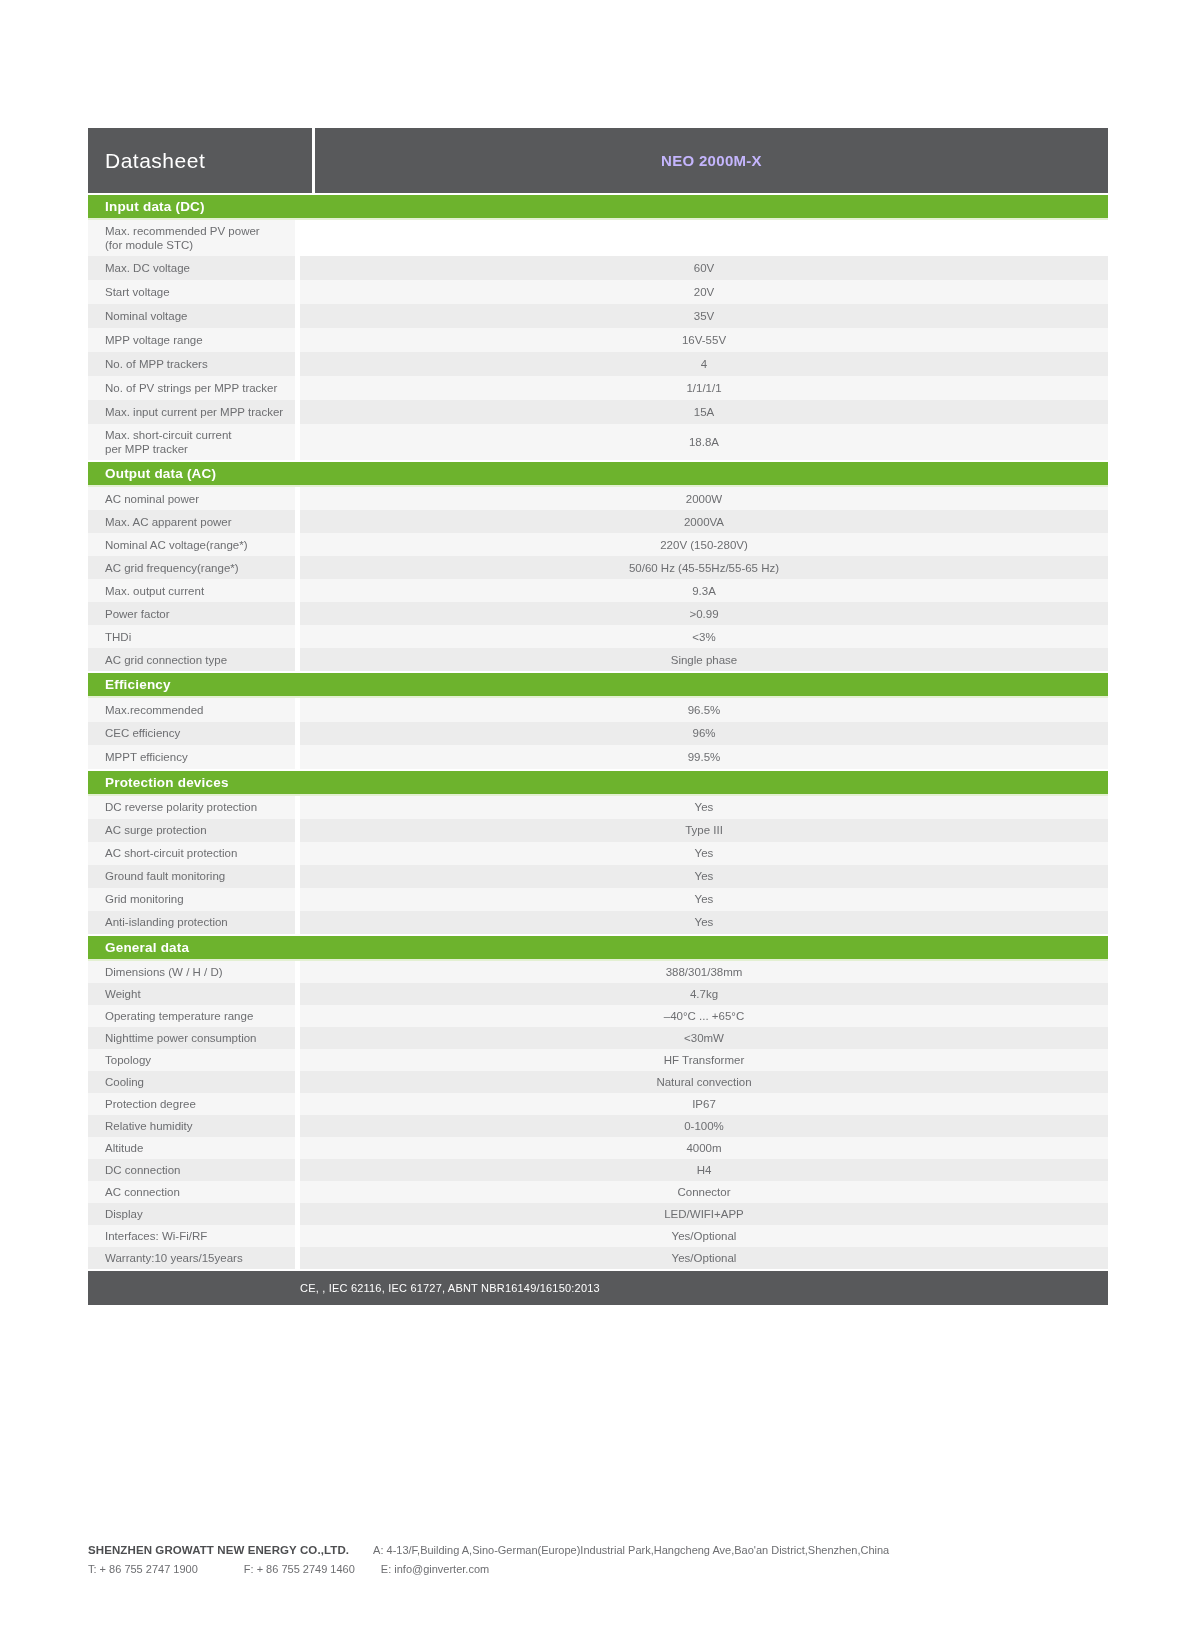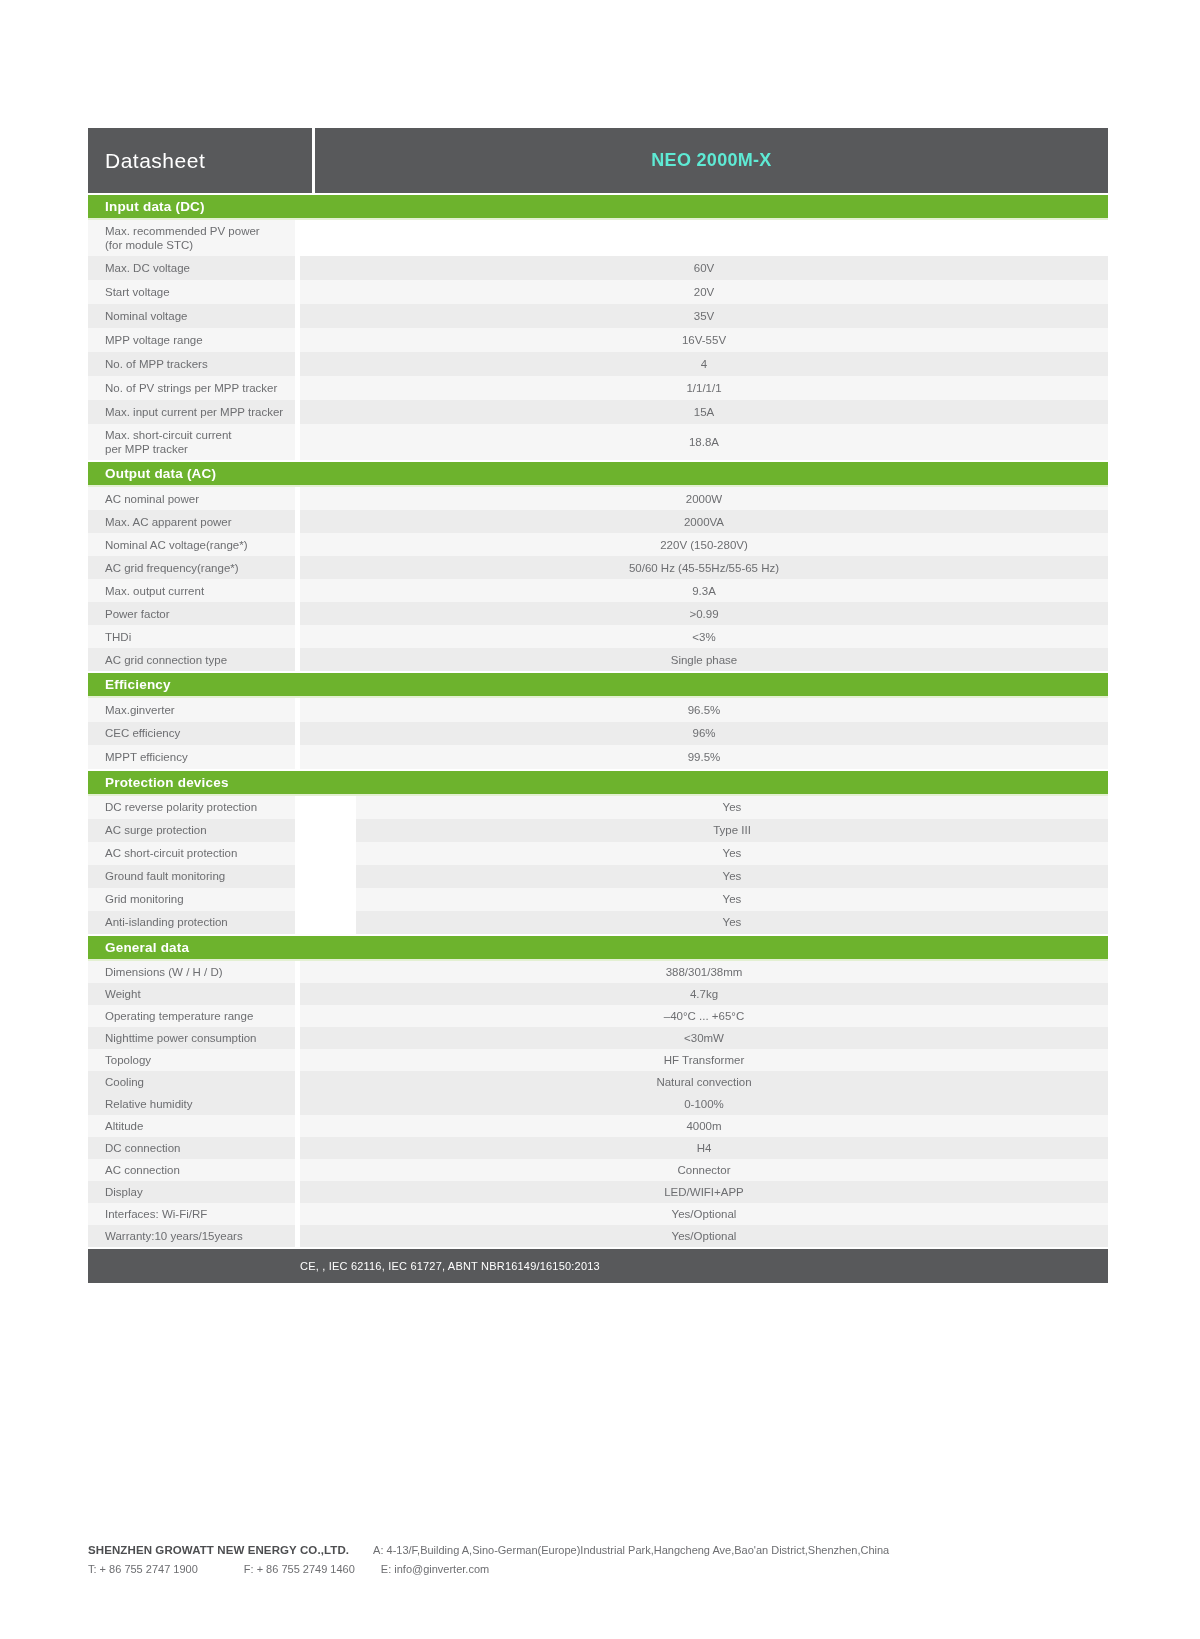--- a/index.html
+++ b/index.html
@@ -7,39 +7,39 @@
   .page{position:relative;width:1200px;height:1639px;background:#ffffff;overflow:hidden;}
 
   .spec-table{position:absolute;left:88px;top:128px;width:1020px;}
 
   
   .ds-header{display:flex;align-items:stretch;height:65px;background:#58595b;}
   .ds-title{width:207px;display:flex;align-items:center;padding-left:17px;
             color:#ffffff;font-size:21px;letter-spacing:.5px;font-weight:400;}
   .ds-divider{width:3px;background:#ffffff;margin:0;}
   .ds-model{flex:1;display:flex;align-items:center;justify-content:center;
-            color:#5eead4;font-size:18px;font-weight:bold;letter-spacing:.3px;}
+            color:#c4b5fd;font-size:15px;font-weight:bold;letter-spacing:.3px;}
 
   
   .sec-bar{height:23px;background:#6db32d;margin-top:2px;border-bottom:2px solid #e3f0d2;
            display:flex;align-items:center;}
   .sec-title{color:#ffffff;font-weight:bold;font-size:13.5px;padding-left:17px;letter-spacing:.2px;}
 
   
   .row{display:flex;align-items:stretch;}
   .cell{display:flex;align-items:center;font-size:11.5px;line-height:14px;color:#6d6e71;}
   .cell.label{width:182px;padding:4px 8px 4px 17px;white-space:pre-line;}
   .gutter{width:5px;background:#ffffff;}
   .cell.value{flex:1;justify-content:center;text-align:center;padding:2px 6px;}
   .row-light .cell{background:#f6f6f6;}
   .row-dark  .cell{background:#ececec;}
   .sec-0 .row{min-height:24px;}
   .sec-1 .row{min-height:23px;}
   .sec-2 .row{min-height:23.5px;}
-  .sec-3 .row{min-height:23px;gap:28px;}
+  .sec-3 .row{min-height:23px;}
   .sec-4 .row{min-height:21.8px;}
 
   
   .cert-bar{margin-top:2px;height:34px;background:#58595b;display:flex;align-items:center;}
   .cert-spacer{width:212px;}
   .cert-text{flex:1;color:#ffffff;font-size:11px;letter-spacing:.2px;}
 
   
   .footer{position:absolute;left:88px;top:1544px;width:1040px;font-size:11px;color:#6d6e71;}
   .footer-line{display:flex;align-items:baseline;}
@@ -180,21 +180,21 @@
   </div>
 </div>
   </section>
 
   <section class="sec-2">
     <div class="sec-bar">
       <span class="sec-title">Efficiency</span>
     </div>
     <div>
   <div class="row row-light">
-    <div class="cell label">Max.ginverter</div>
+    <div class="cell label">Max.recommended</div>
     <div class="gutter"></div>
     <div class="cell value">96.5%</div>
   </div>
 
   <div class="row row-dark">
     <div class="cell label">CEC efficiency</div>
     <div class="gutter"></div>
     <div class="cell value">96%</div>
   </div>
 
@@ -283,20 +283,25 @@
     <div class="gutter"></div>
     <div class="cell value">HF Transformer</div>
   </div>
 
   <div class="row row-dark">
     <div class="cell label">Cooling</div>
     <div class="gutter"></div>
     <div class="cell value">Natural convection</div>
   </div>
 
+  <div class="row row-light">
+    <div class="cell label">Protection degree</div>
+    <div class="gutter"></div>
+    <div class="cell value">IP67</div>
+  </div>
 
   <div class="row row-dark">
     <div class="cell label">Relative humidity</div>
     <div class="gutter"></div>
     <div class="cell value">0-100%</div>
   </div>
 
   <div class="row row-light">
     <div class="cell label">Altitude</div>
     <div class="gutter"></div>

